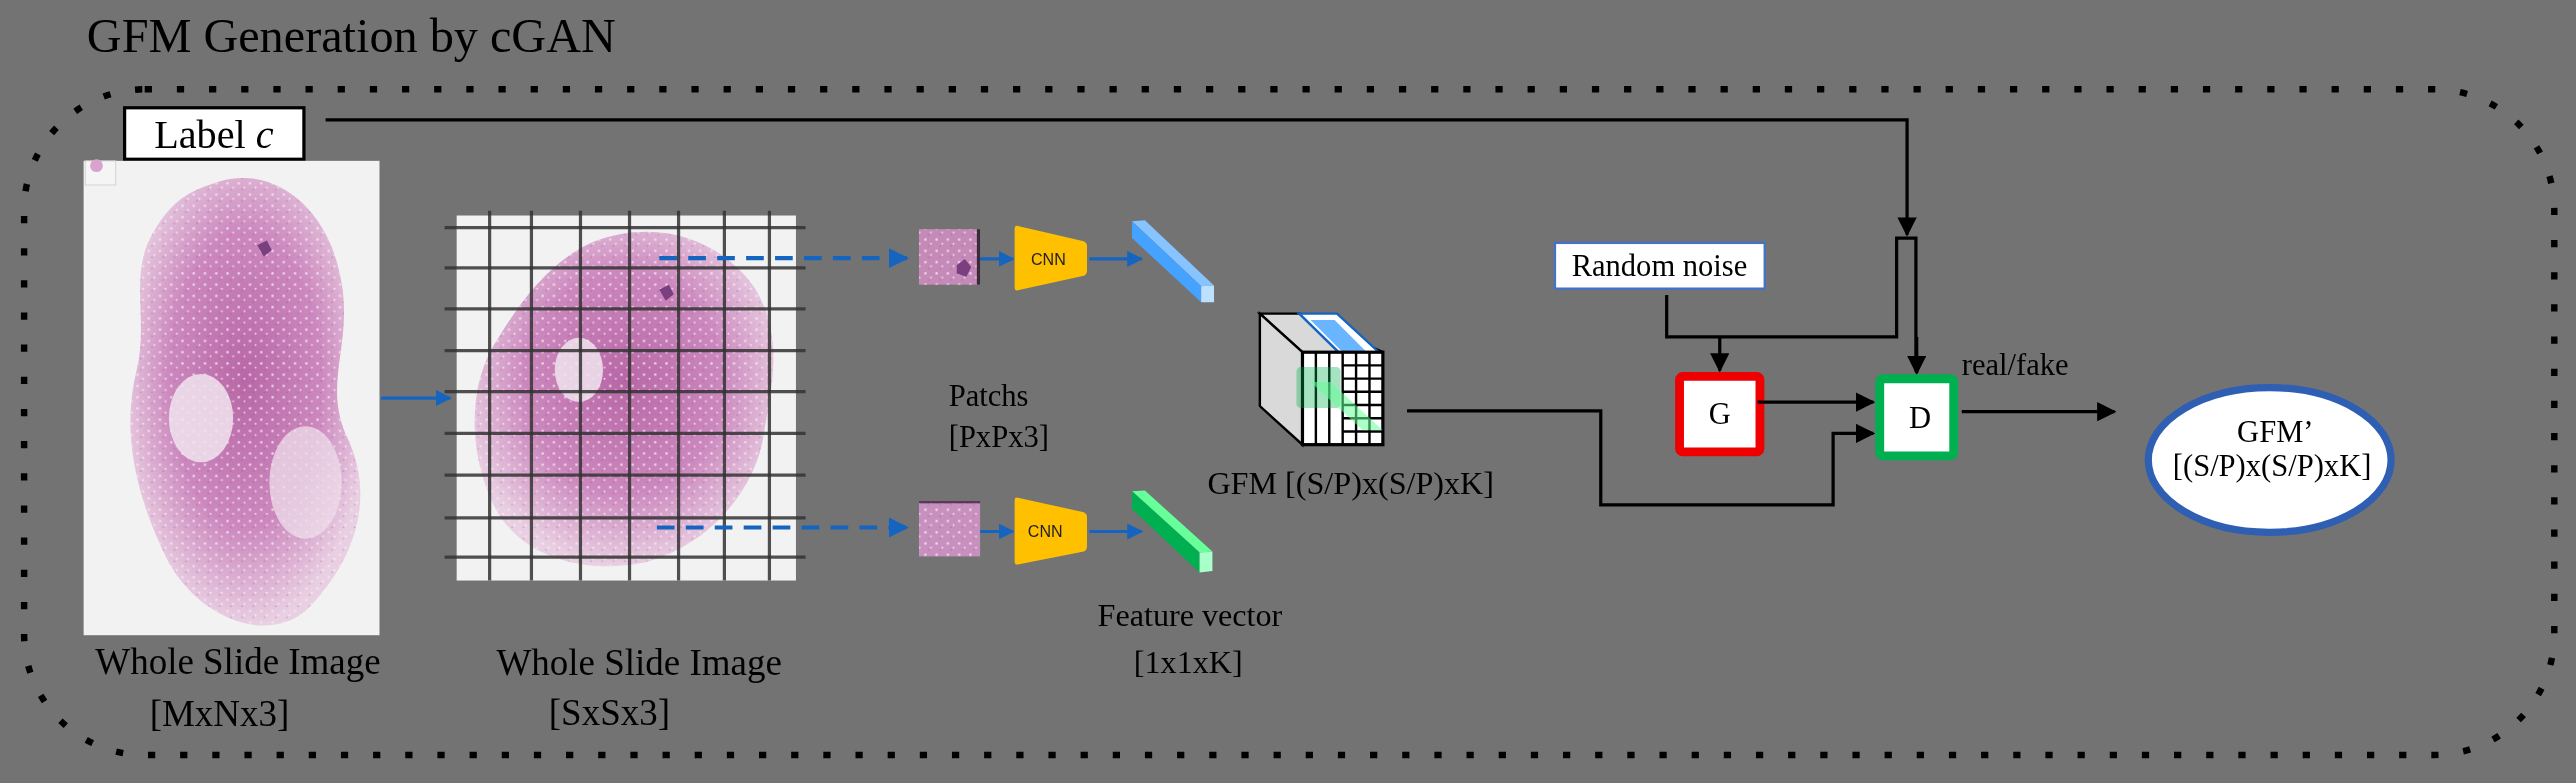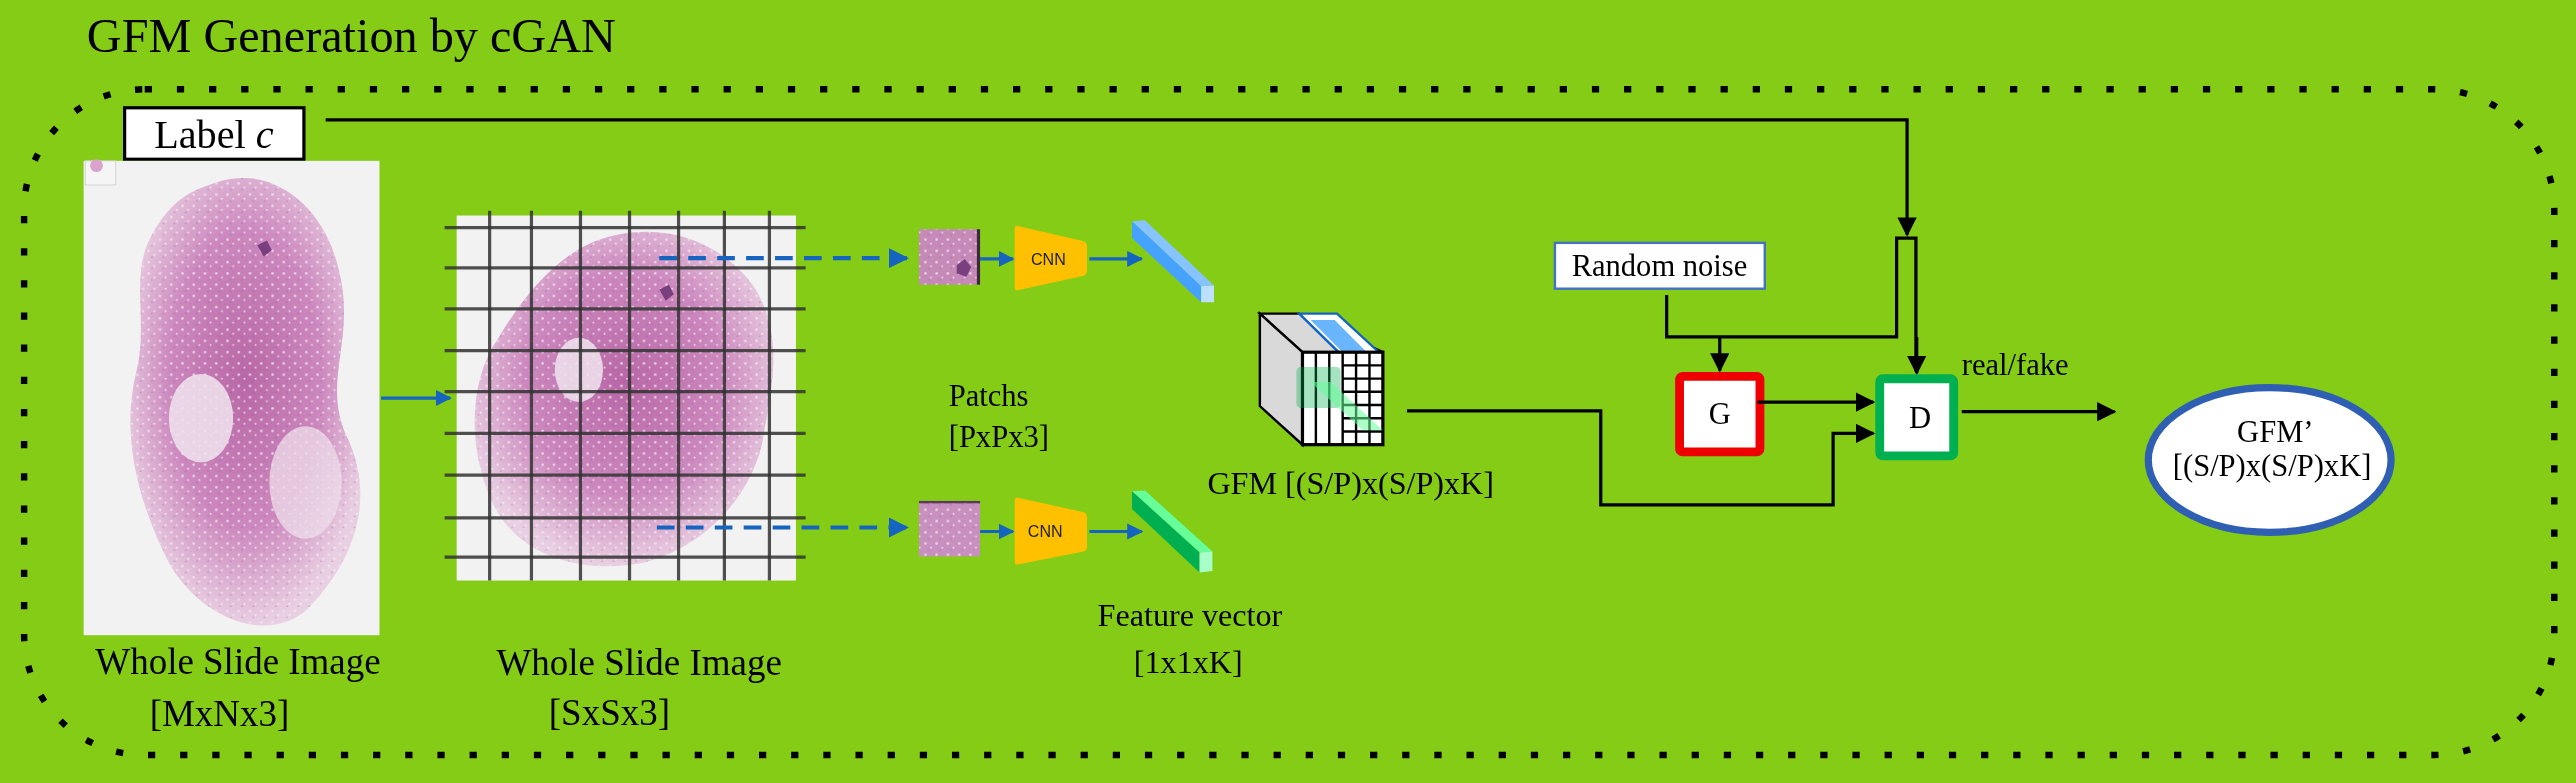--- a/index.html
+++ b/index.html
@@ -1,16 +1,16 @@
 <!DOCTYPE html>
 <html style="font-size:13px"><head>
 <meta charset="utf-8">
 <style>
   html, body { margin: 0; padding: 0; background: #ffffff; }
-  #stage { position: relative; width: 2576px; height: 784px; overflow: hidden; background: #84cc16; }
+  #stage { position: relative; width: 2576px; height: 784px; overflow: hidden; background: #737373; }
   svg { position: absolute; left: 0; top: 0; }
   .serif { font-family: "Liberation Serif", "DejaVu Serif", serif; }
   .sans { font-family: "Liberation Sans", "DejaVu Sans", sans-serif; }
 </style>
 </head>
 <body>
 
 <div id="stage">
 <svg width="2576" height="784" viewBox="0 0 3204 975" xmlns="http://www.w3.org/2000/svg">
   <defs>

